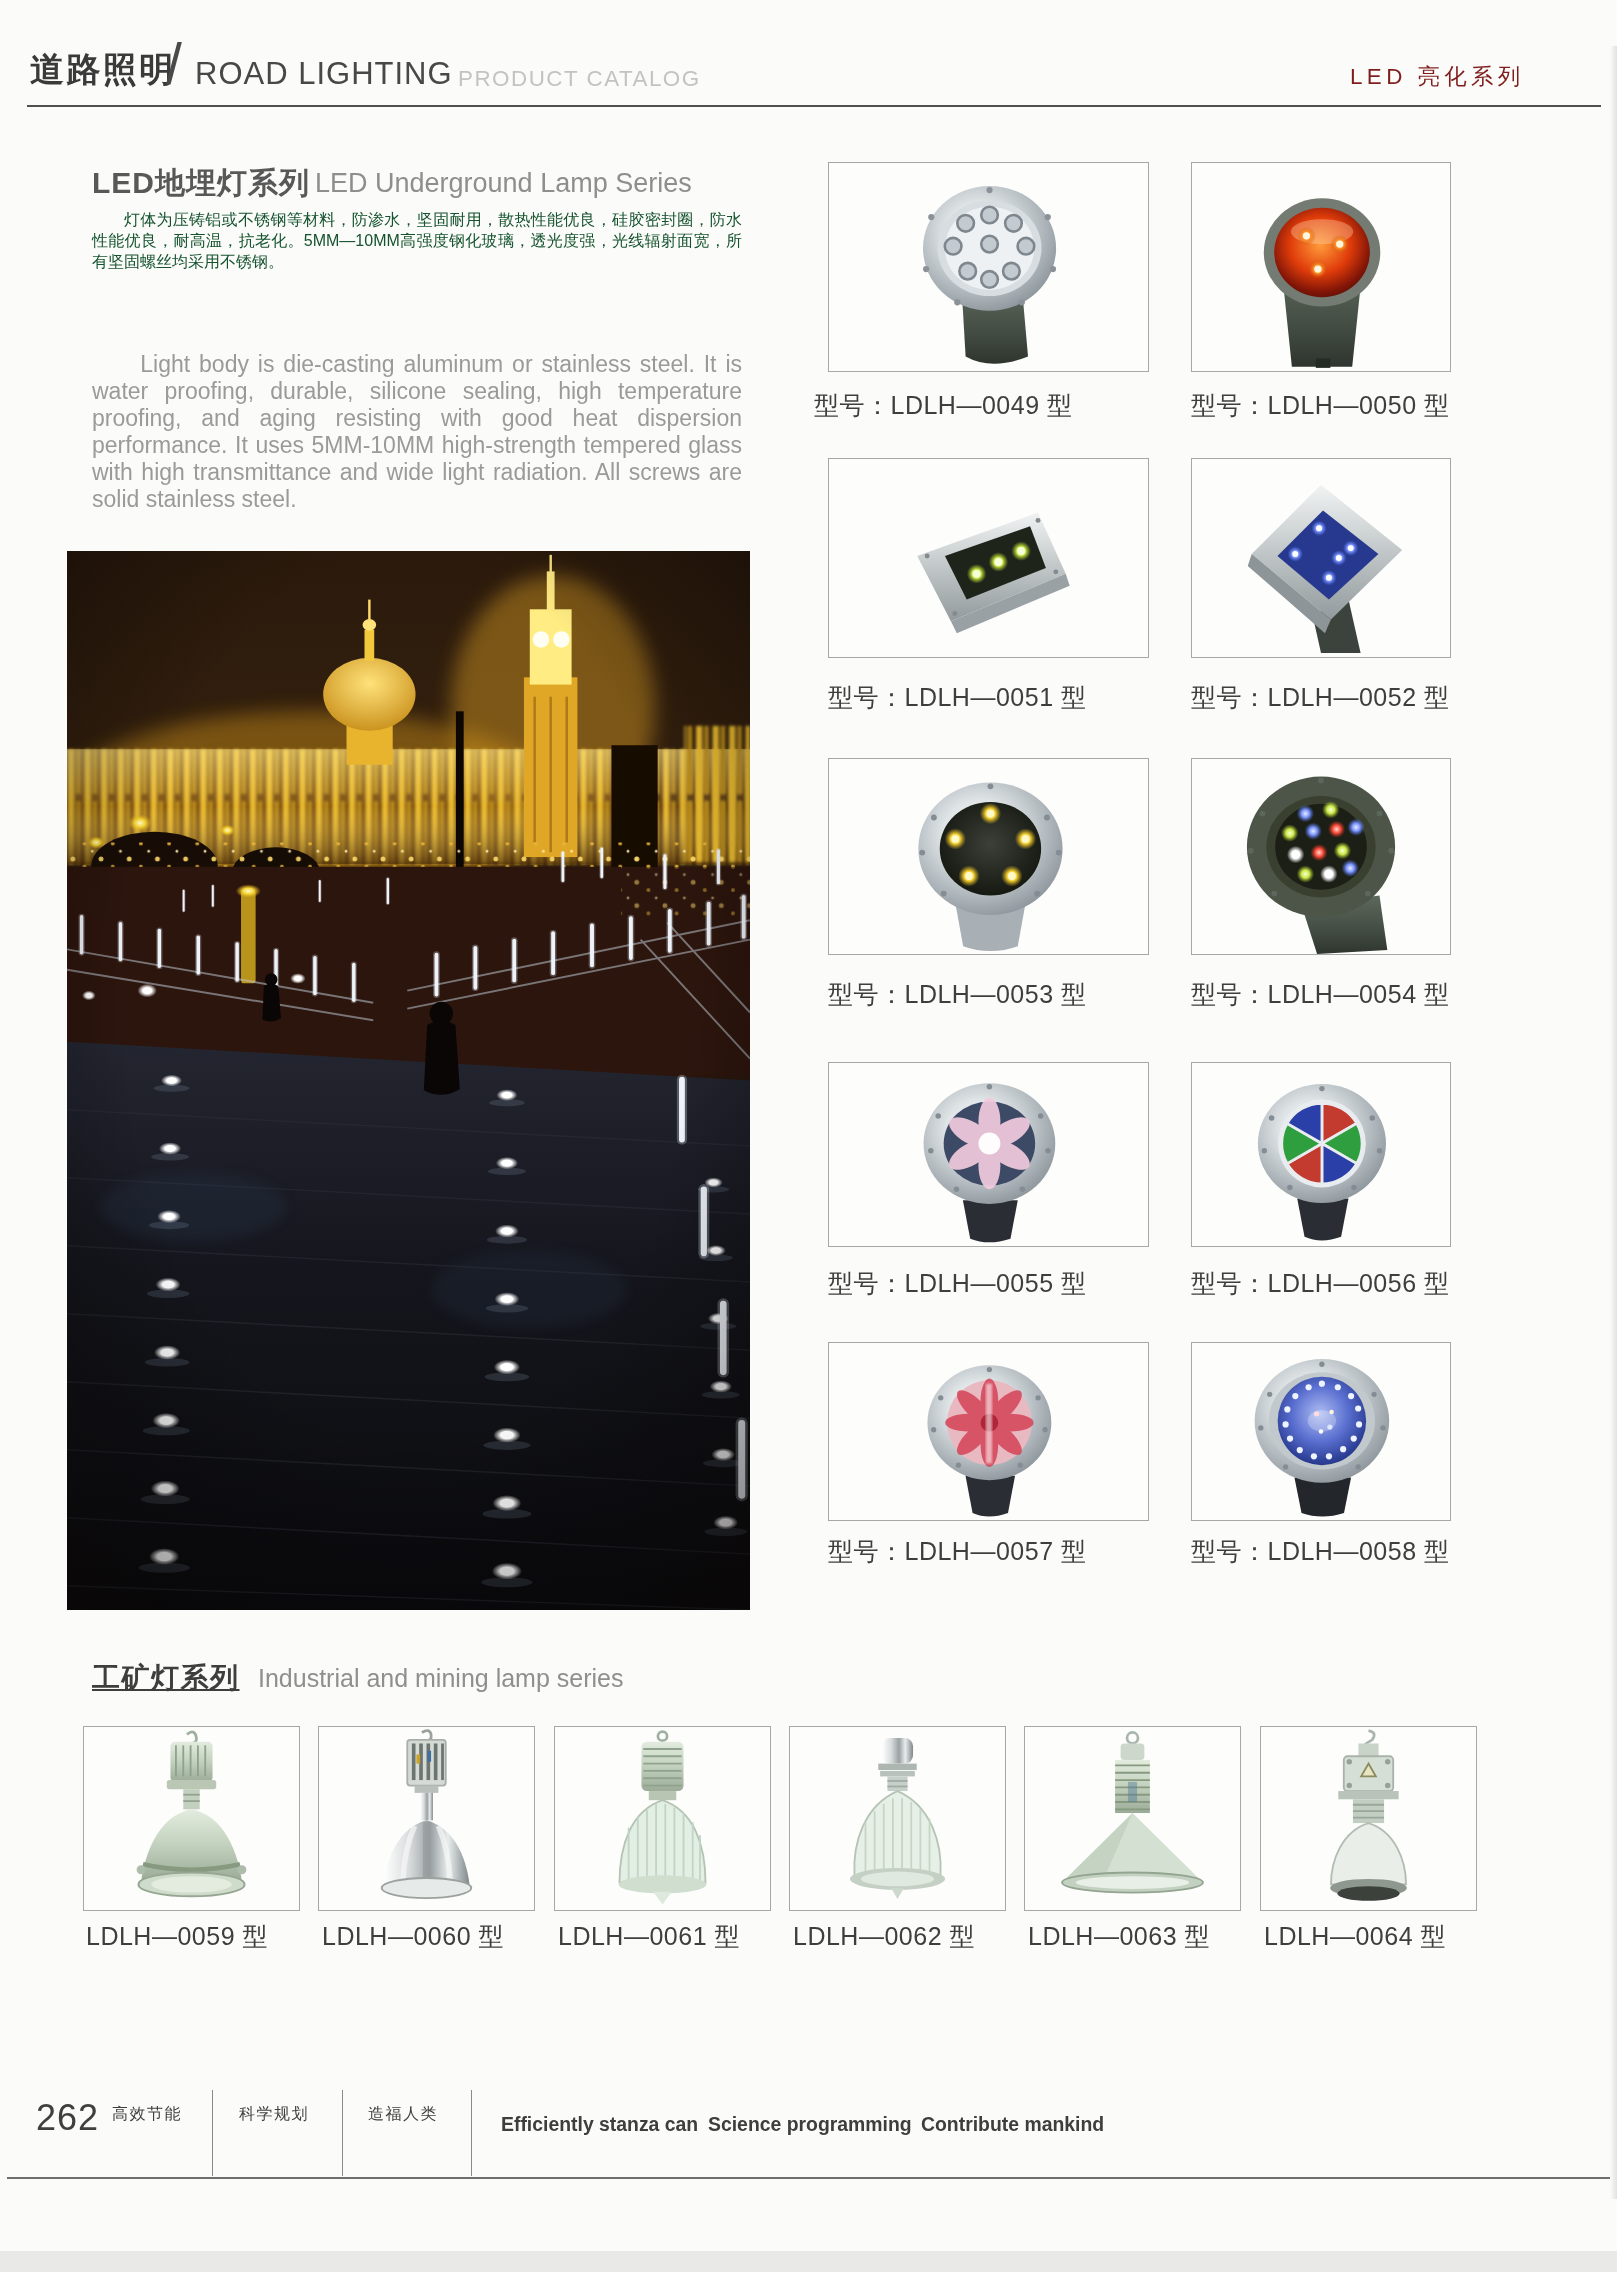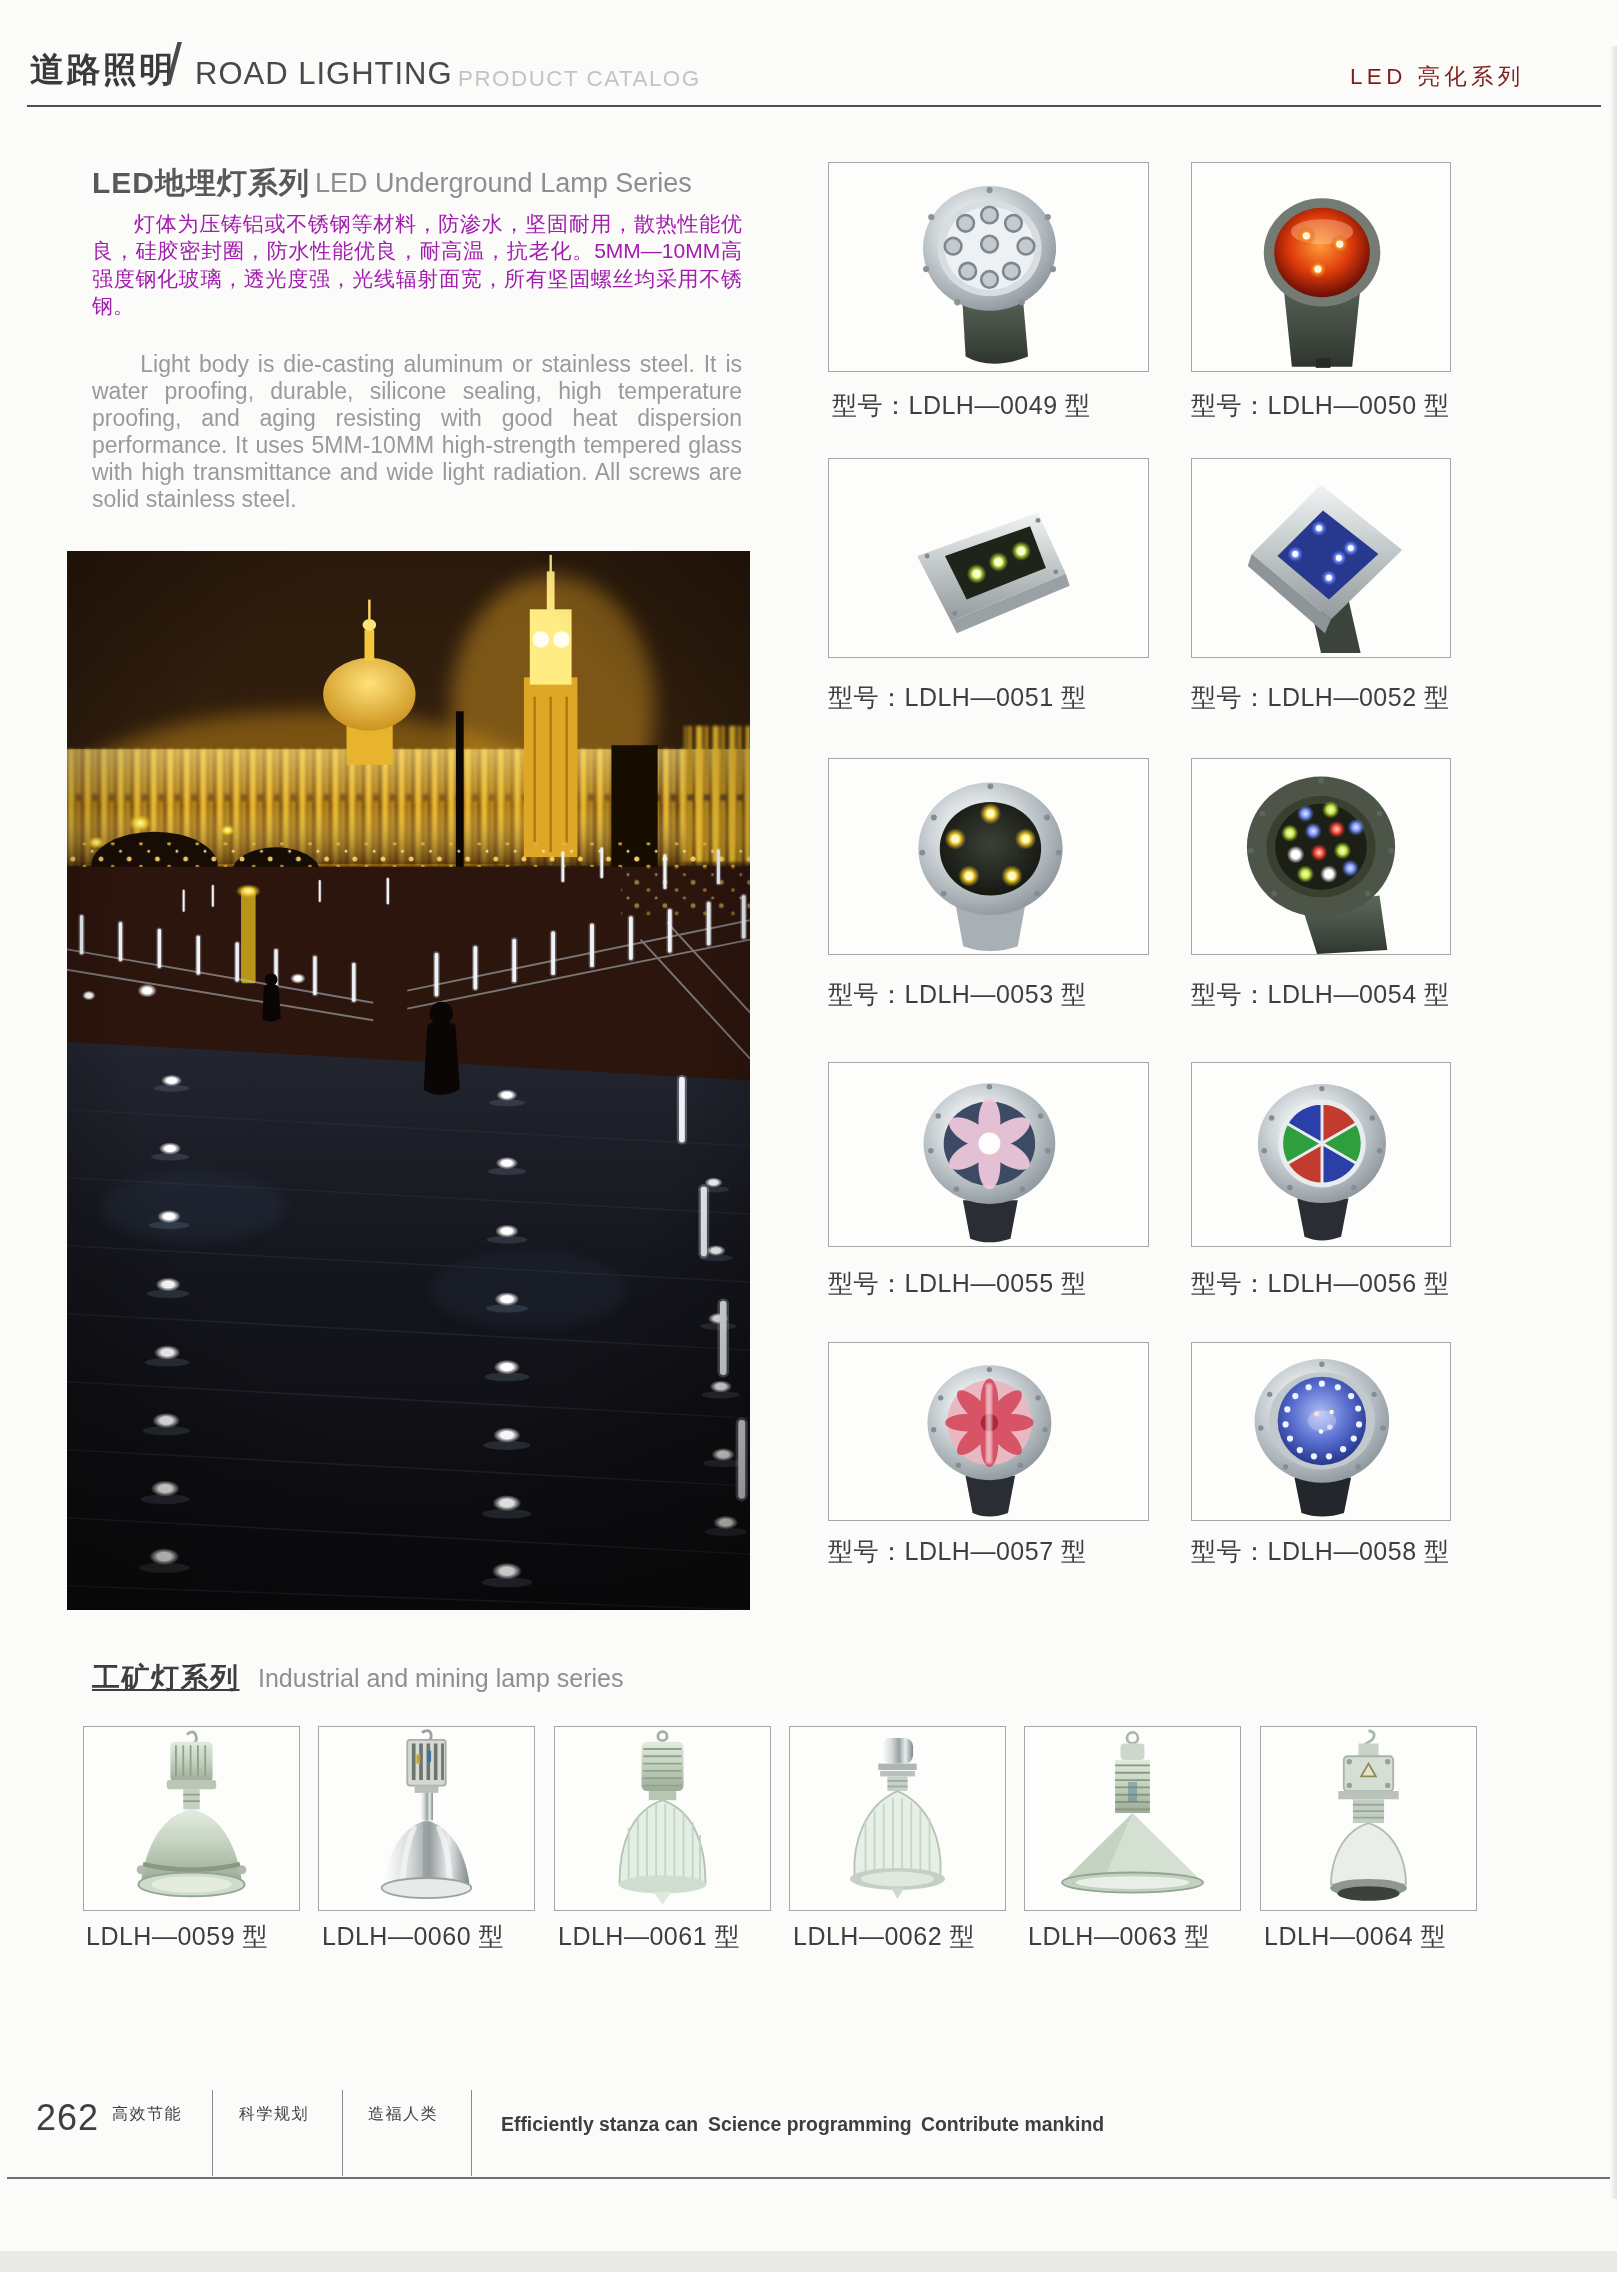--- a/index.html
+++ b/index.html
@@ -10,21 +10,21 @@
   
   .brand-cn{left:30px;top:47px;font-size:34px;font-weight:700;color:#3a3a3a;letter-spacing:2.4px;}
   .brand-slash{left:166px;top:31px;font-size:57px;font-weight:200;color:#4a4a4a;}
   .brand-en{left:195px;top:56px;font-size:31px;color:#484848;letter-spacing:1px;}
   .brand-sub{left:458px;top:66px;font-size:22.4px;color:#c3c3c3;letter-spacing:1.5px;}
   .series-label{left:1350px;top:61px;font-size:22.4px;color:#7f1d1d;letter-spacing:4.4px;text-align:center;}
   .header-rule{left:27px;top:105px;width:1574px;height:1.5px;background:#4f4f4f;}
   
   .title-cn{left:92px;top:163px;font-size:30px;font-weight:700;color:#585858;letter-spacing:1px;}
   .title-en{left:315px;top:168px;font-size:27px;color:#8e8e8e;}
-  .p-cn{left:92px;top:210px;width:650px;font-size:21px;line-height:1.3;color:#a21caf;
+  .p-cn{left:92px;top:210px;width:650px;font-size:16px;line-height:1.3;color:#14532d;
         text-align:justify;text-indent:2em;}
   .p-en{left:92px;top:351px;width:650px;font-size:23px;line-height:1.17;color:#9a9a9a;
         text-align:justify;text-indent:2.1em;}
   
   .photo{left:67px;top:551px;width:683px;height:1059px;background:#15100a;}
   .photo svg{display:block;width:100%;height:100%;}
   
   .cell{position:absolute;border:1px solid #a7a7a7;background:#fdfdfc;box-sizing:border-box;}
   .cell svg{display:block;width:100%;height:100%;}
   .model-label{position:absolute;font-size:25px;color:#3e3e3e;letter-spacing:0.5px;white-space:nowrap;}
@@ -370,21 +370,21 @@
       <ellipse cx="101" cy="66" rx="30" ry="12" fill="rgba(255,220,180,0.35)"></ellipse>
       <circle cx="86" cy="70" r="9" fill="url(#gLedO)"></circle>
         <circle cx="86" cy="70" r="3.5" fill="#fff6e0"></circle>
       <circle cx="118" cy="78" r="9" fill="url(#gLedO)"></circle>
         <circle cx="118" cy="78" r="3.5" fill="#fff6e0"></circle>
       <circle cx="97" cy="102" r="9" fill="url(#gLedO)"></circle>
         <circle cx="97" cy="102" r="3.5" fill="#fff6e0"></circle>
       <rect x="95" y="188" width="14" height="9" fill="#242a24"></rect>
     </svg>
   </div>
-  <div class="model-label" style="left:832px;top:389px">型号：LDLH—0049 型</div>
+  <div class="model-label" style="left:814px;top:389px">型号：LDLH—0049 型</div>
   <div class="model-label" style="left:1191px;top:389px">型号：LDLH—0050 型</div>
 
   <div class="cell" style="left:828px;top:458px;width:321px;height:200px">
     <svg viewBox="0 0 200 200" preserveAspectRatio="xMidYMid meet">
       <polygon points="28,98 150,54 178,116 62,164" fill="url(#gAlum)"></polygon>
       <polygon points="62,164 178,116 182,128 68,176" fill="#9aa1a4"></polygon>
       <polygon points="56,98 142,68 158,110 78,142" fill="#1f241b"></polygon>
       <circle cx="88" cy="116" r="10" fill="url(#gLedG)"></circle>
         <circle cx="88" cy="116" r="4" fill="#f7ffd9"></circle>
       <circle cx="110" cy="104" r="10" fill="url(#gLedG)"></circle>

